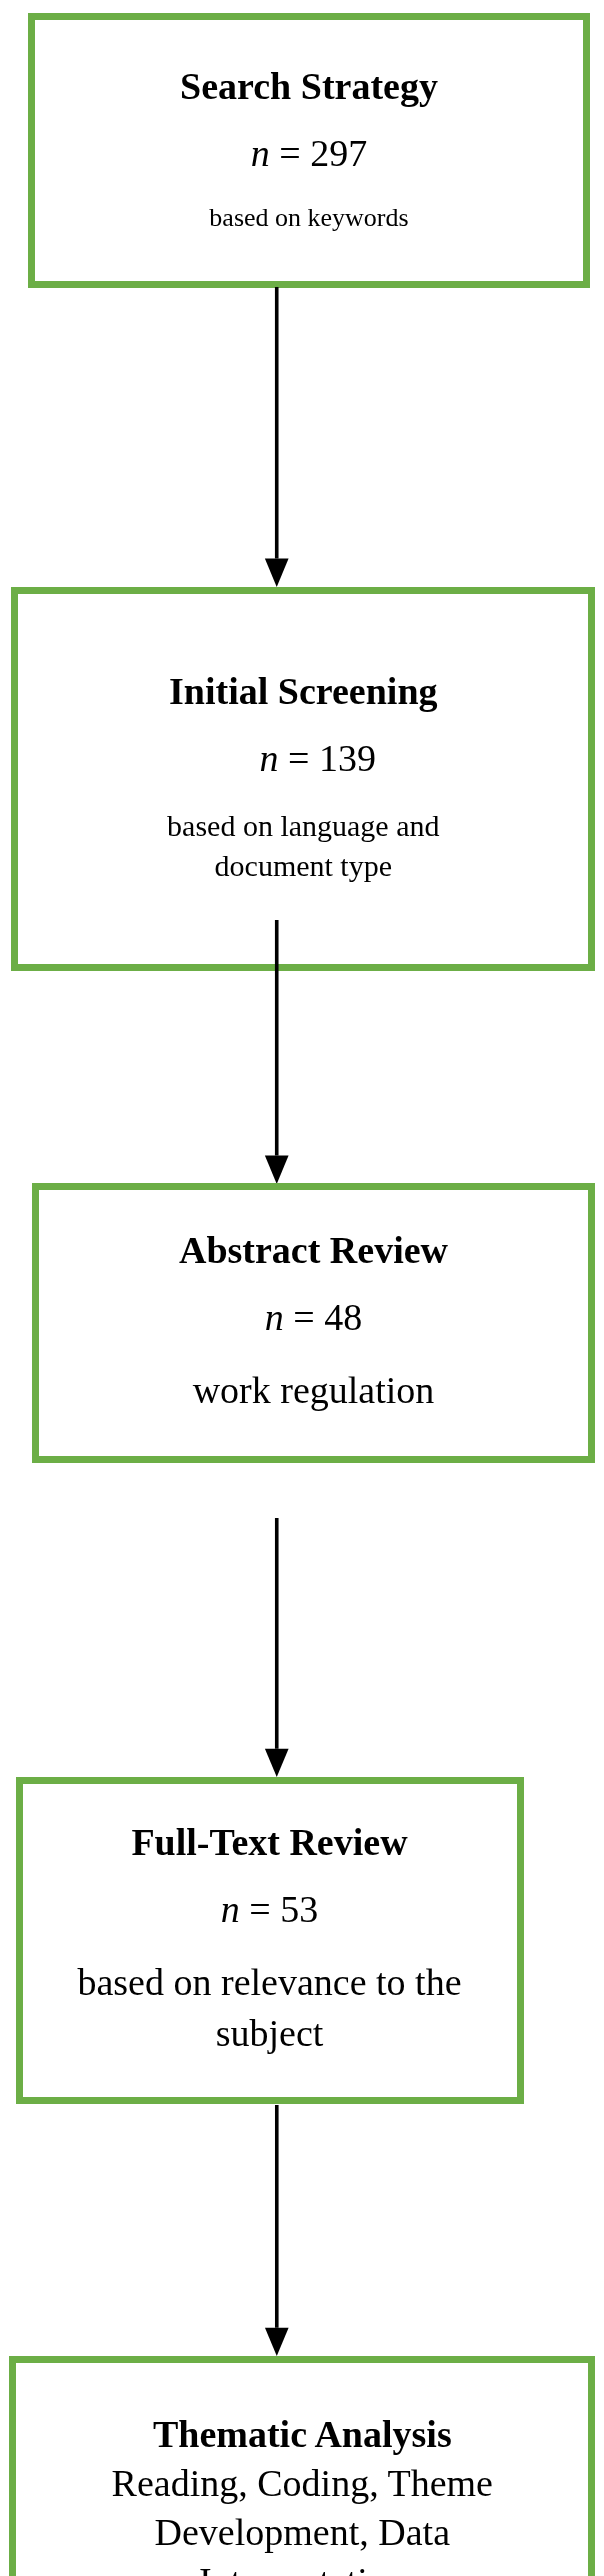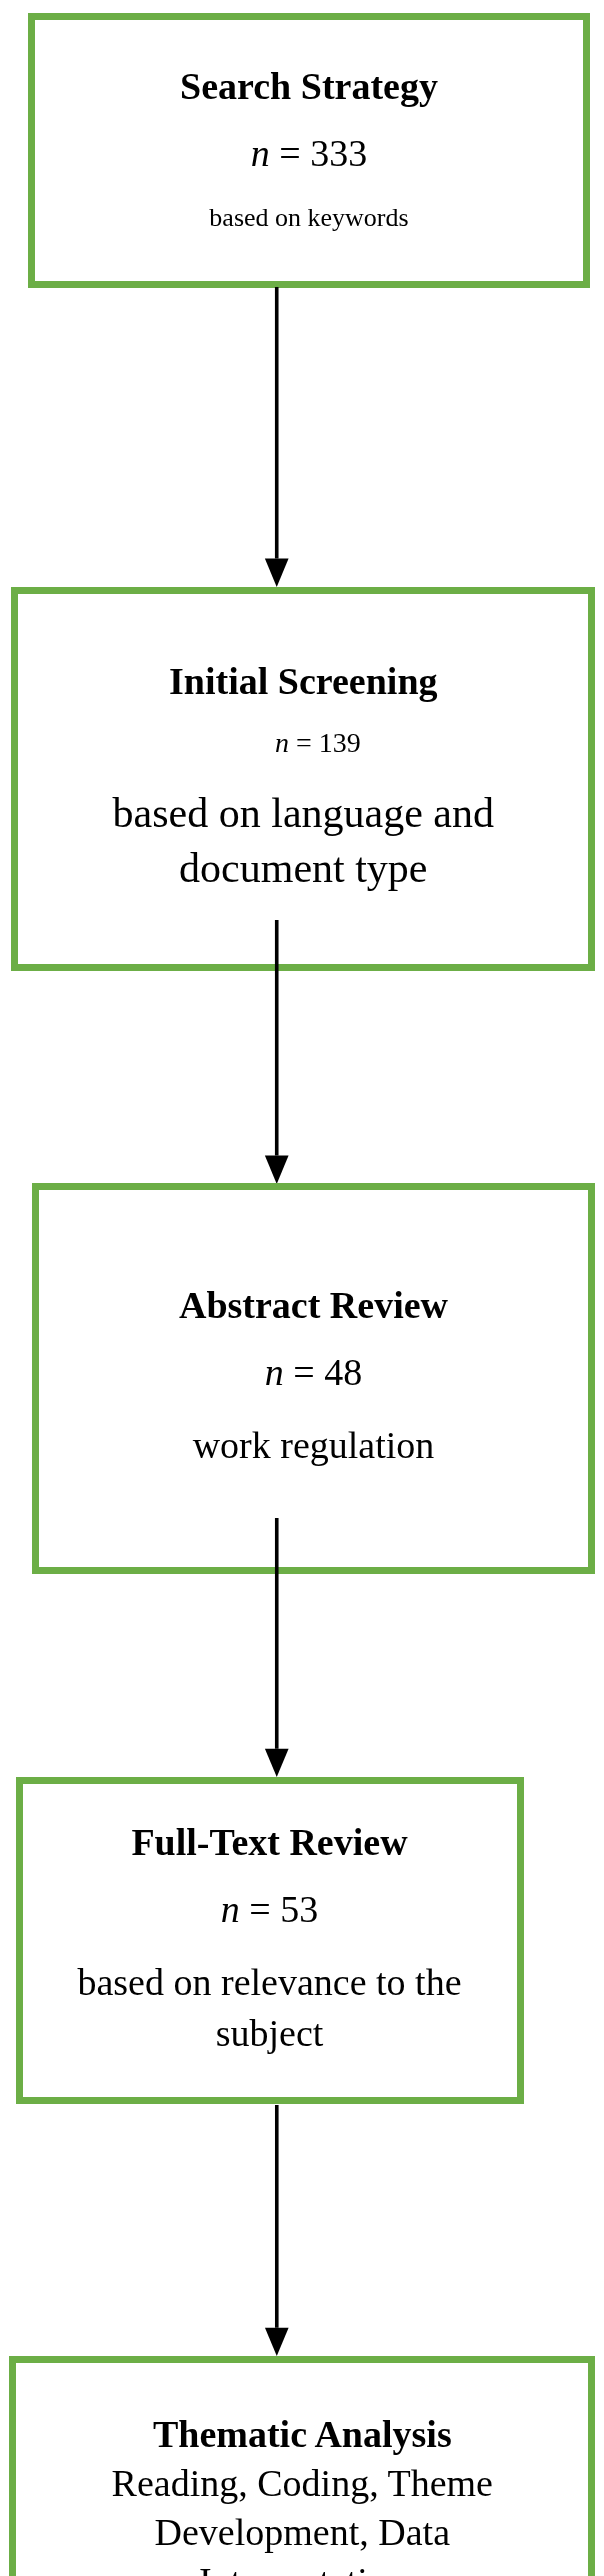--- a/index.html
+++ b/index.html
@@ -64,25 +64,25 @@
   }
   #box-search-strategy .box-title { font-size: 38px; line-height: 1.0; margin-bottom: 29px; }
   #box-search-strategy .box-n     { font-size: 38px; line-height: 1.0; margin-bottom: 29px; }
   #box-search-strategy .box-desc  { font-size: 26px; line-height: 1.28; }
 
   #box-initial-screening {
     left: 11.3px;  top: 587px; width: 584px; height: 384px;
     border-width: 7.2px;
   }
   #box-initial-screening .box-title { font-size: 38px; line-height: 1.0; margin-bottom: 29px; }
-  #box-initial-screening .box-n     { font-size: 28px; line-height: 1.0; margin-bottom: 29px; padding-left: 29px; }
-  #box-initial-screening .box-desc  { font-size: 42px; line-height: 1.32; }
+  #box-initial-screening .box-n     { font-size: 38px; line-height: 1.0; margin-bottom: 29px; padding-left: 29px; }
+  #box-initial-screening .box-desc  { font-size: 30px; line-height: 1.32; }
 
   #box-abstract-review {
-    left: 32px;  top: 1183px; width: 563px; height: 391px;
+    left: 32px;  top: 1183px; width: 563px; height: 280px;
     border-width: 7.2px;
   }
   #box-abstract-review .box-title { font-size: 38px; line-height: 1.0; margin-bottom: 29px; }
   #box-abstract-review .box-n     { font-size: 38px; line-height: 1.0; margin-bottom: 29px; }
   #box-abstract-review .box-desc  { font-size: 38px; line-height: 1.32; }
 
   #box-full-text-review {
     left: 15.5px;  top: 1777px; width: 508px; height: 327px;
     border-width: 7.2px;
   }
@@ -112,21 +112,21 @@
   #arrow-4 { top: 2105px; height: 251px; }
 </style>
 </head>
 <body>
 
 <div id="flow-root">
 
   <div class="flow-box" id="box-search-strategy" style="border-color:#6CAE46;">
     <span class="box-line box-title">Search Strategy</span>
     <span class="box-line box-n">
-      <span class="n-italic">n</span><span> = </span><span>333</span>
+      <span class="n-italic">n</span><span> = </span><span>297</span>
     </span>
     <span class="box-line box-desc">based on keywords</span>
   </div>
 
   <div class="flow-arrow" id="arrow-1">
     <svg width="605" height="300" viewBox="0 0 1174 582" xmlns="http://www.w3.org/2000/svg">
       <line x1="537" y1="0" x2="537" y2="527" stroke="#000000" stroke-width="7"></line>
       <polygon points="514,527 560,527 537,582" fill="#000000"></polygon>
     </svg>
   </div>

